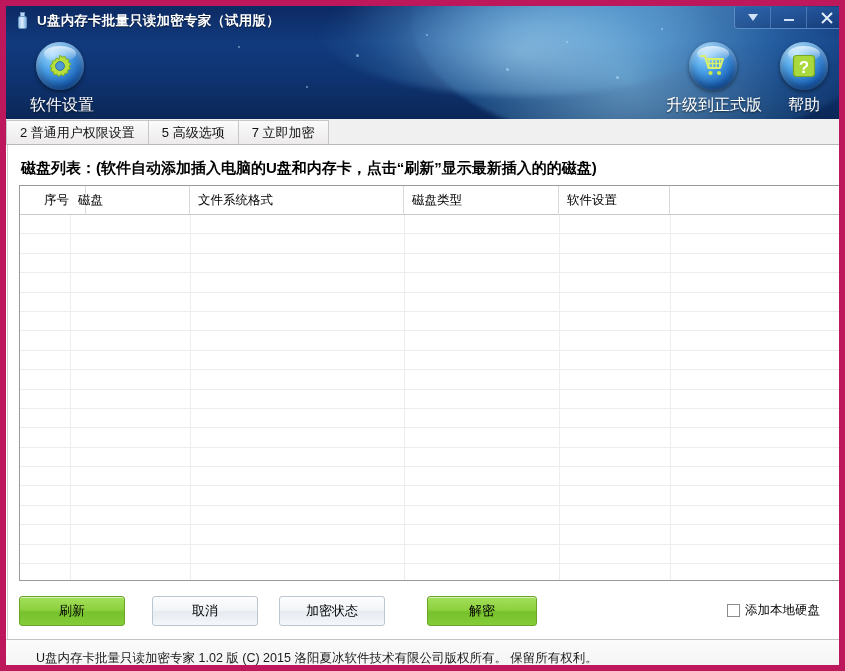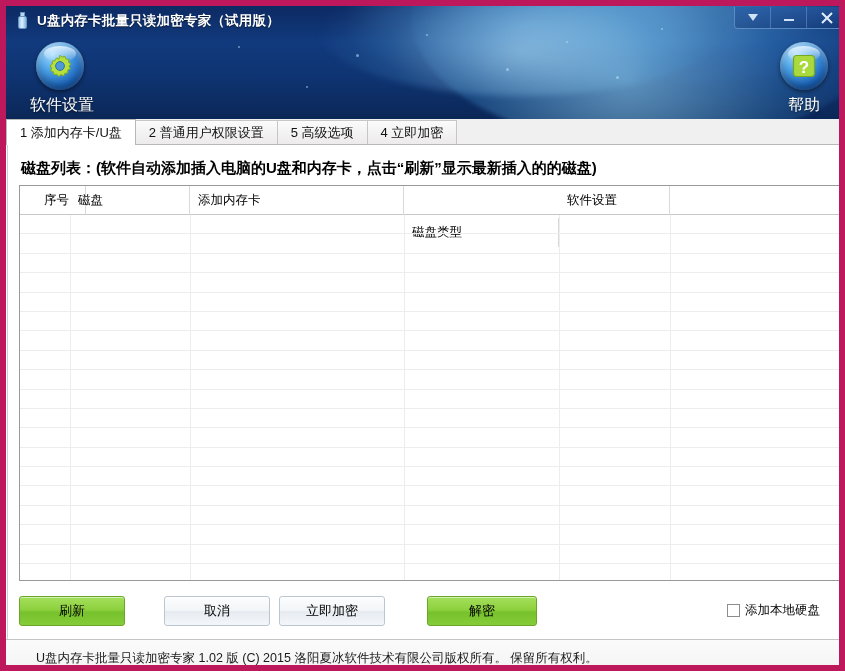--- a/index.html
+++ b/index.html
@@ -167,51 +167,66 @@
         <svg width="28" height="28" viewBox="0 0 28 28">
           <g fill="#b7e03d" stroke="#7fae1d" stroke-width="1">
             <path d="M14 3.2 l2.1 2.0 2.8-0.9 1.0 2.8 2.9 0.3 -0.4 2.9 2.4 1.6 -1.8 2.3 1.3 2.6 -2.6 1.3 0.1 2.9 -2.9 0.2 -1.3 2.6 -2.6-1.2 -2.2 1.9 -1.9-2.2 -2.9 0.3 -0.6-2.8 -2.7-1.0 1.0-2.7 -1.6-2.4 2.3-1.7 -0.2-2.9 2.9-0.4 1.2-2.6 2.7 1.1z"></path>
           </g>
           <circle cx="14" cy="14" r="4.4" fill="#4e9ad6" stroke="#2f6ea8" stroke-width="1"></circle>
         </svg>
       </div>
       <div class="hdr-lbl">软件设置</div>
     </div>
 
+    <div class="hdr-btn" style="left:660px; top:36px; width:94px;">
+      <div class="orb">
+        <svg width="28" height="26" viewBox="0 0 28 26">
+          <g stroke="#d9f06a" stroke-width="2" fill="none" stroke-linecap="round" stroke-linejoin="round">
+            <path d="M2 3 H6 L9.5 15 H21 L24 6 H7.2"></path>
+          </g>
+          <g stroke="#d9f06a" stroke-width="1.4" fill="none">
+            <path d="M10 7 V14 M13.6 7 V14 M17.2 7 V14 M20.6 7 V14"></path>
+            <path d="M8.2 10.5 H23.2"></path>
+          </g>
+          <circle cx="11.5" cy="20" r="2.1" fill="#c9e84f"></circle>
+          <circle cx="20" cy="20" r="2.1" fill="#c9e84f"></circle>
+        </svg>
+      </div>
+      <div class="hdr-lbl">升级到正式版</div>
+    </div>
 
     <div class="hdr-btn" style="left:770px; top:36px; width:56px;">
       <div class="orb">
         <svg width="26" height="26" viewBox="0 0 26 26">
           <rect x="2.5" y="2.5" width="21" height="21" rx="3" fill="#a9d93c" stroke="#76a722" stroke-width="1.2"></rect>
           <text x="13" y="19.5" font-family="Liberation Sans, sans-serif" font-size="17" font-weight="bold" fill="#ffffff" text-anchor="middle">?</text>
         </svg>
       </div>
       <div class="hdr-lbl">帮助</div>
     </div>
   </div>
 
   <div class="tabstrip">
-    <div class="tab active">1 添加内存卡/U盘</div>
     <div class="tab">2 普通用户权限设置</div>
     <div class="tab">5 高级选项</div>
-    <div class="tab">4 立即加密</div>
+    <div class="tab">7 立即加密</div>
     <div class="tab-filler"></div>
   </div>
 
   <div class="panel">
     <div class="panel-inner">
 
       <div class="list-label">磁盘列表：(软件自动添加插入电脑的U盘和内存卡，点击“刷新”显示最新插入的的磁盘)</div>
 
       <div class="grid">
         <div class="grid-head">
           <div class="th" style="left:16px;   width:50px;">序号</div>
           <div class="th" style="left:50px;  width:120px;">磁盘</div>
-          <div class="th" style="left:170px; width:214px;">添加内存卡</div>
-          <div class="th" style="left:384px; width:155px;margin-top:32px;">磁盘类型</div>
+          <div class="th" style="left:170px; width:214px;">文件系统格式</div>
+          <div class="th" style="left:384px; width:155px;">磁盘类型</div>
           <div class="th" style="left:539px; width:111px;">软件设置</div>
           <div class="th last" style="left:650px; width:170px;"></div>
         </div>
         <div class="grid-body">
           <div class="vline" style="left:50px;"></div>
           <div class="vline" style="left:170px;"></div>
           <div class="vline" style="left:384px;"></div>
           <div class="vline" style="left:539px;"></div>
           <div class="vline" style="left:650px;"></div>
           <div class="grow"></div>
@@ -231,22 +246,22 @@
           <div class="grow"></div>
           <div class="grow"></div>
           <div class="grow"></div>
           <div class="grow"></div>
           <div class="grow"></div>
         </div>
       </div>
 
       <div class="btnrow">
         <div class="btn green" style="left:11px;  width:106px;">刷新</div>
-        <div class="btn gray" style="left:156px; width:106px;">取消</div>
-        <div class="btn gray" style="left:271px; width:106px;">立即加密</div>
+        <div class="btn gray" style="left:144px; width:106px;">取消</div>
+        <div class="btn gray" style="left:271px; width:106px;">加密状态</div>
         <div class="btn green" style="left:419px; width:110px;">解密</div>
 
         <div class="chk" style="left:587px;margin-top:44px;">
           <span class="chkbox"></span>
           <span>添加移动硬盘</span>
         </div>
         <div class="chk" style="left:719px;">
           <span class="chkbox"></span>
           <span>添加本地硬盘</span>
         </div>

